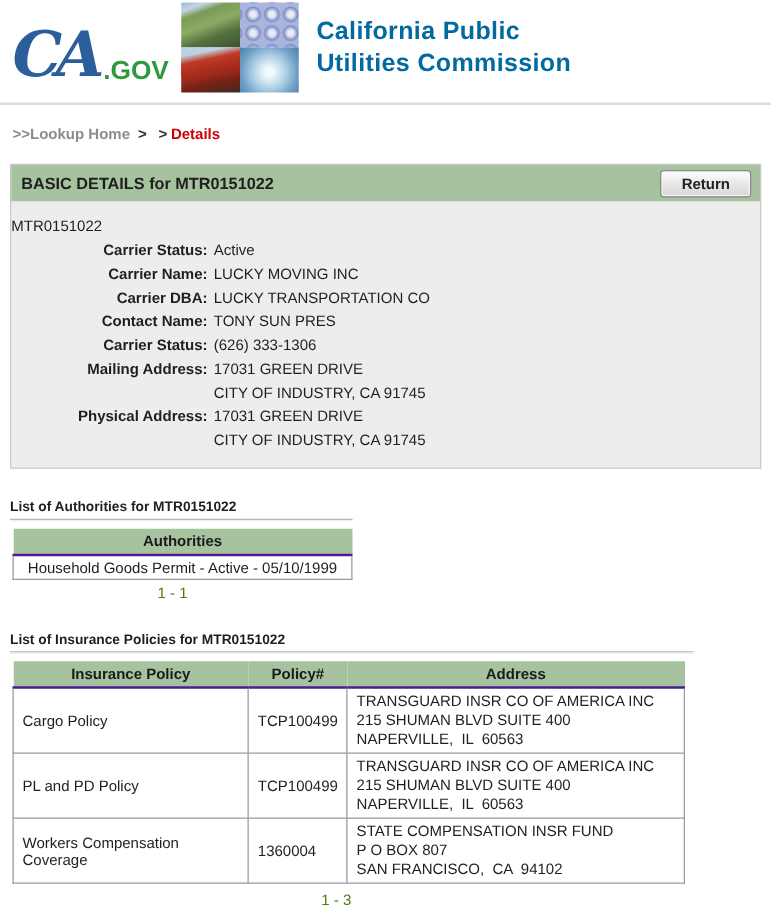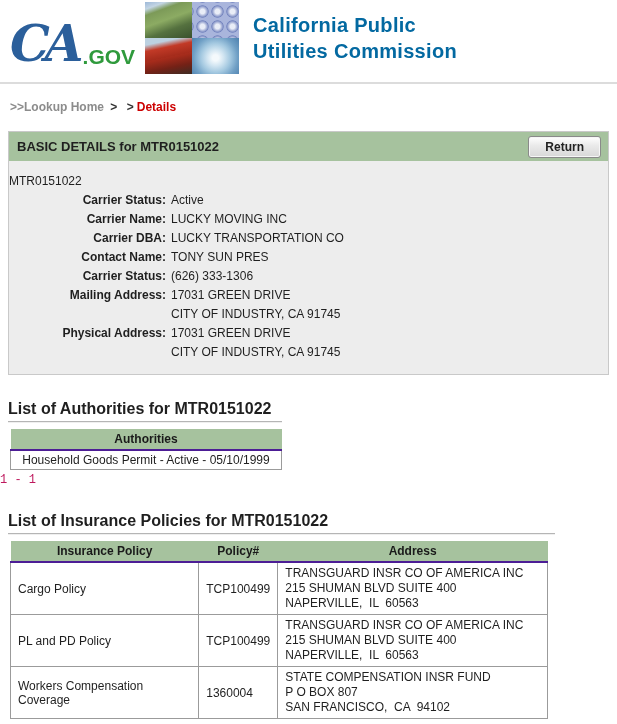--- a/index.html
+++ b/index.html
@@ -125,21 +125,21 @@
     font-weight: bold;
     padding-right: 5px;
     color: #1f1f1f;
   }
   .field-value { color: #1f1f1f; }
   .field-value .line { display: block; }
 
   
   .section-heading {
     font-weight: bold;
-    font-size: 16px;
+    font-size: 11px;
     color: #1f1f1f;
     margin: 25px 0 3px 8px;
   }
   .rule {
     border: none;
     border-top: 1px solid #b5b5b5;
     border-bottom: 1px solid #efefef;
     margin-left: 8px;
     height: 0;
   }
@@ -172,24 +172,23 @@
   .authorities-table td { text-align: center; padding: 2px 4px; }
 
   .insurance-table { width: 538px; }
   .col-policy  { width: 190px; }
   .col-number  { width: 78px; }
   .col-address { width: 270px; }
   .insurance-table td { height: 49px; }
   .addr-line { display: block; line-height: 15px; white-space: pre; }
 
   .pagination {
-    text-align: left;
-    color: #be185d;
+    text-align: center;
+    color: #4d7c0f;
     margin-top: 3px;
-    font-family: Liberation Mono, monospace;
   }
   .pagination-authorities { width: 276px; }
   .pagination-insurance { width: 538px; margin-top: 6px; }
 </style>
 </head>
 <body>
 
 <div class="header">
   <div class="logo">
     <span class="logo-ca">CA</span>

